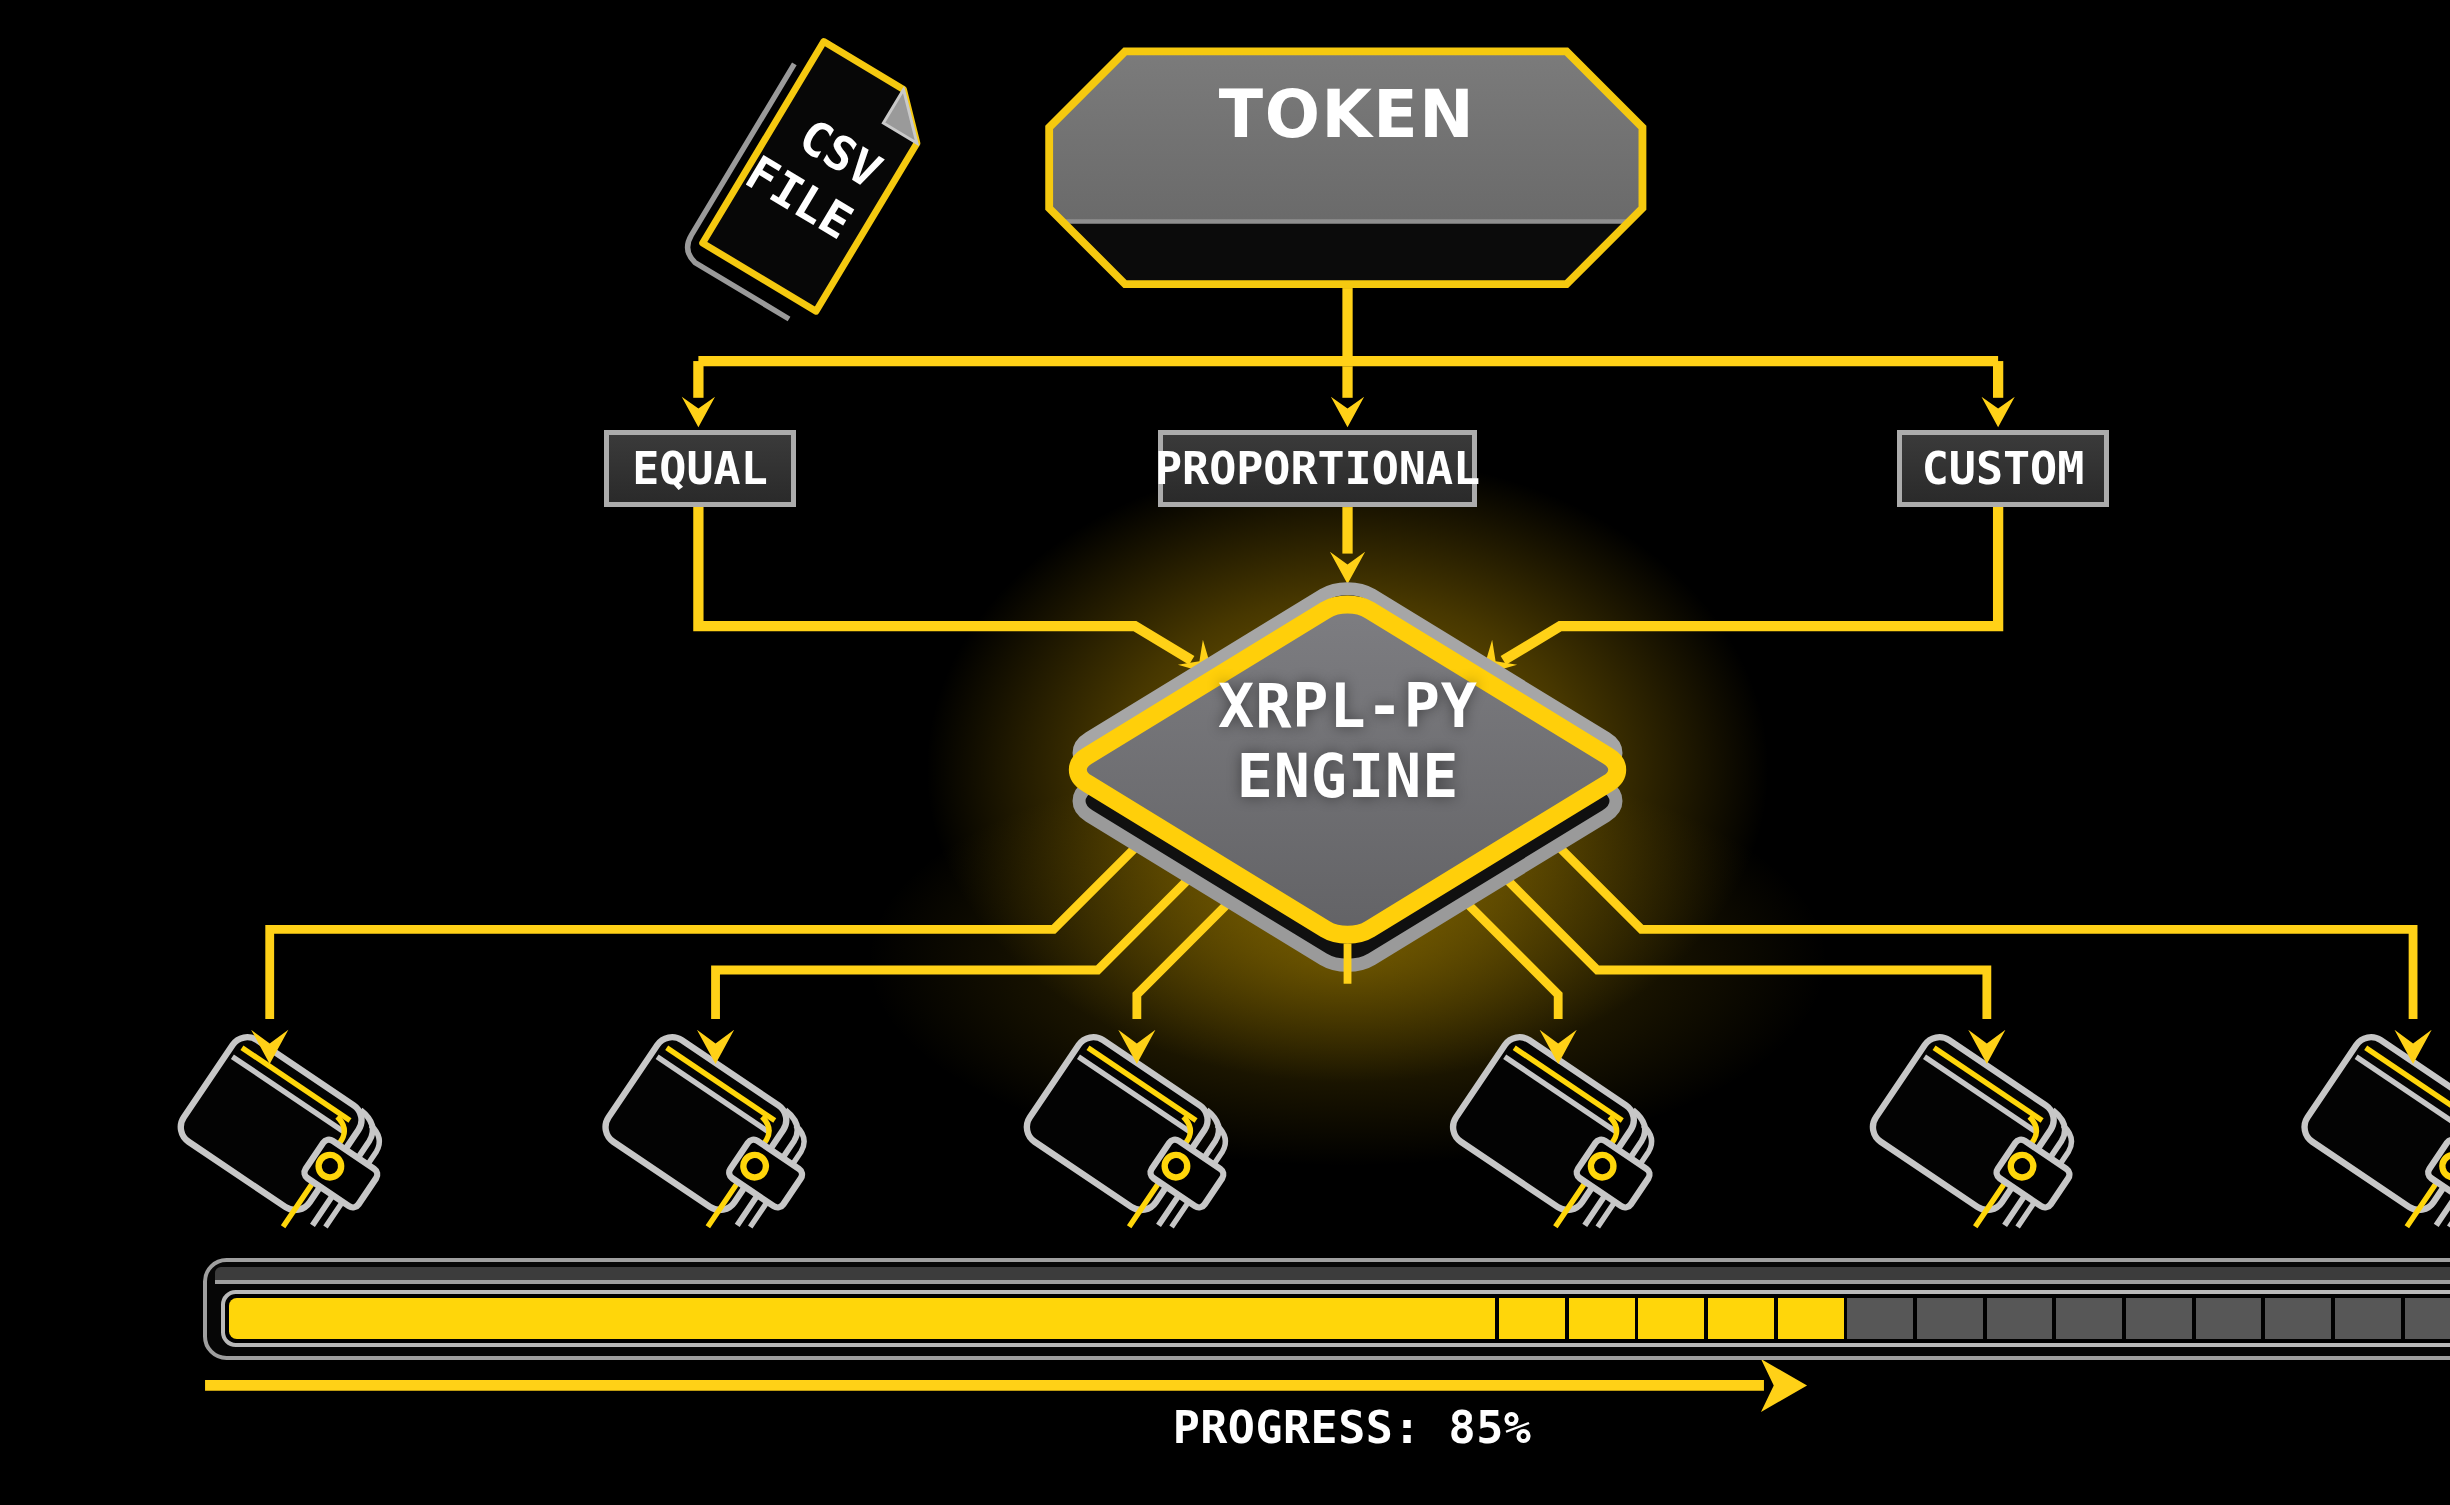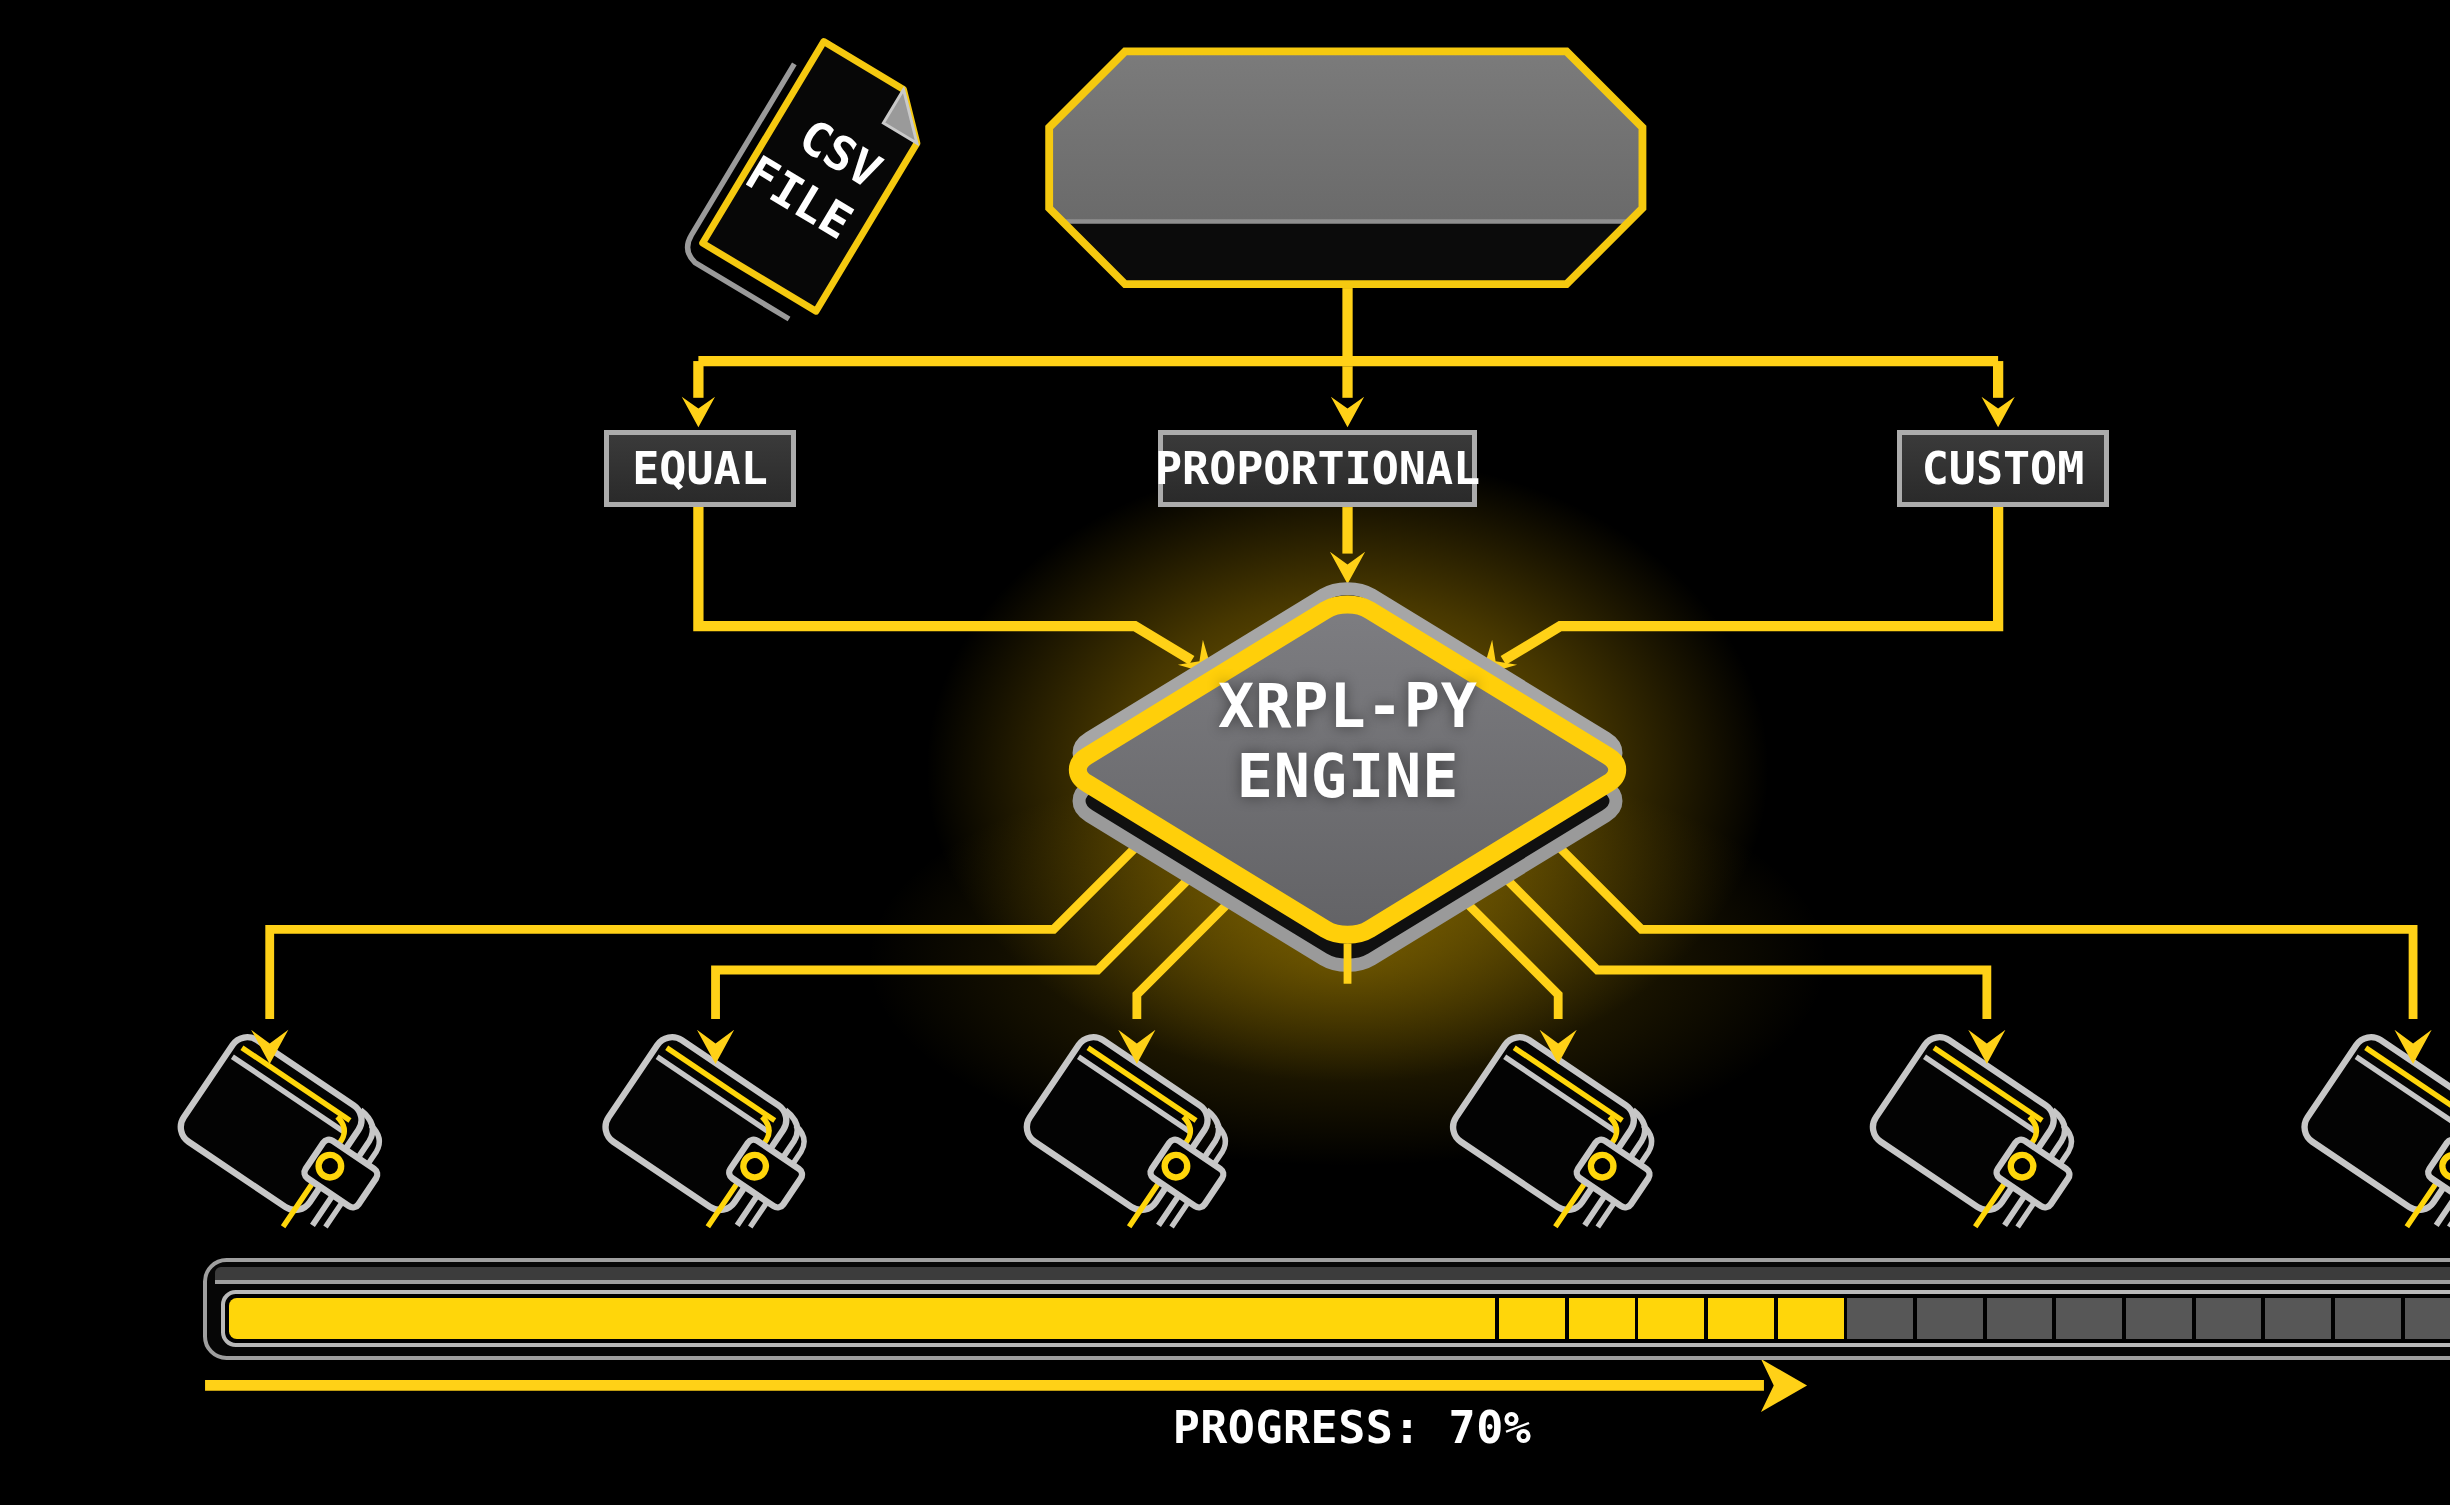--- a/index.html
+++ b/index.html
@@ -226,20 +226,21 @@
         <polygon points="0,0 -38,-70 0,-42 38,-70" transform="translate(4925,2172)" fill="#FFD117"></polygon>
       </g>
 
   <g>
     <path d="M418,2828 H3600" stroke="#FFD117" stroke-width="22" fill="none"></path>
     <polygon points="3688,2828 3594,2774 3620,2828 3594,2882" fill="#FFD117"></polygon>
   </g>
 </svg>
 
 <div class="lbl issuer-lbl">
+  <div>TOKEN</div>
 </div>
 
 <div class="mode-box" id="mode-equal">
   <span>EQUAL</span>
 </div>
 <div class="mode-box" id="mode-proportional">
   <span>PROPORTIONAL</span>
 </div>
 <div class="mode-box" id="mode-custom">
   <span>CUSTOM</span>
@@ -265,16 +266,16 @@
           <div class="pcell g"></div>
           <div class="pcell g"></div>
           <div class="pcell g"></div>
           <div class="pcell g"></div>
           <div class="pcell g"></div>
           <div class="pcell g"></div>
           <div class="pcell g"></div>
         </div>
   </div>
 </div>
-<div class="progress-lbl">PROGRESS: 70%</div>
+<div class="progress-lbl">PROGRESS: 85%</div>
 
 </div>
 
 
 </body></html>

